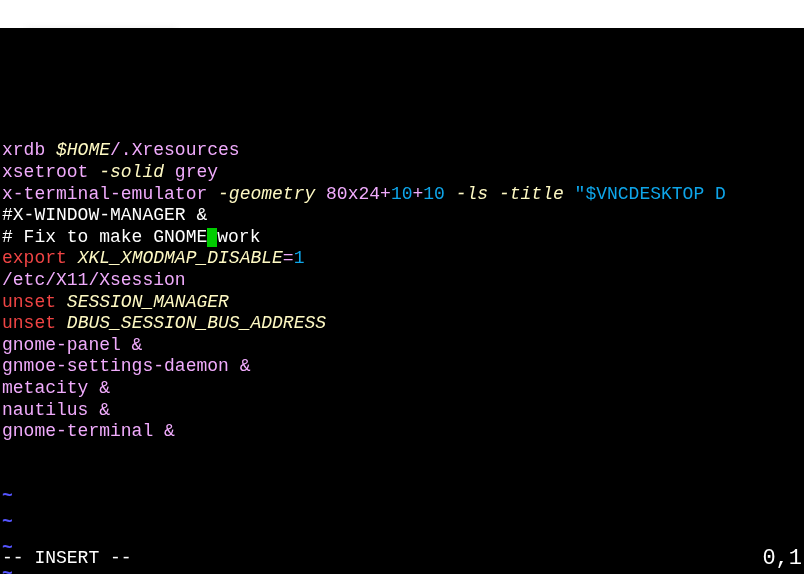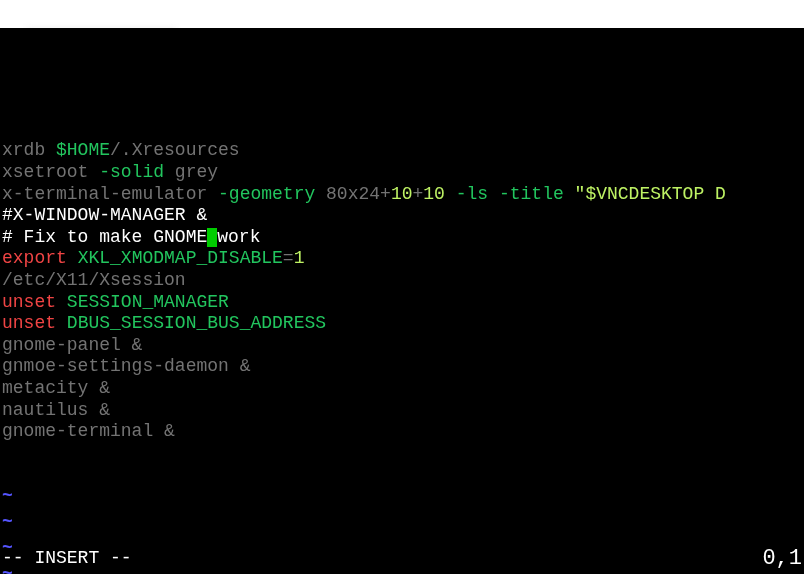--- a/index.html
+++ b/index.html
@@ -48,23 +48,23 @@
     right: 0;
     bottom: 0;
     background: #000;
     color: #fff;
     padding: 2px 0 0 2px;
     white-space: pre;
     overflow: hidden;
   }
   .line { display: block; height: 21.6px; }
   .blank-top { height: 24px; display: block; }
-  .c-white { color: #737373; margin-top: 28px; }
-  .c-cyan { color: #22c55e; }
-  .c-red { color: #bef264; }
+  .c-white { color: #f0abfc; margin-top: 28px; }
+  .c-cyan { color: #fef9c3; font-style: italic; }
+  .c-red { color: #0ea5e9; }
   .c-yellow { color: #ef4444; }
   .c-blue { color: #ffffff; }
   .cursor {
     display: inline-block;
     width: 10px;
     height: 19px;
     background: #00cc00;
     vertical-align: text-bottom;
   }
   .tilde-section .line { color: #5555ff; font-weight: bold; height: 26px; }

